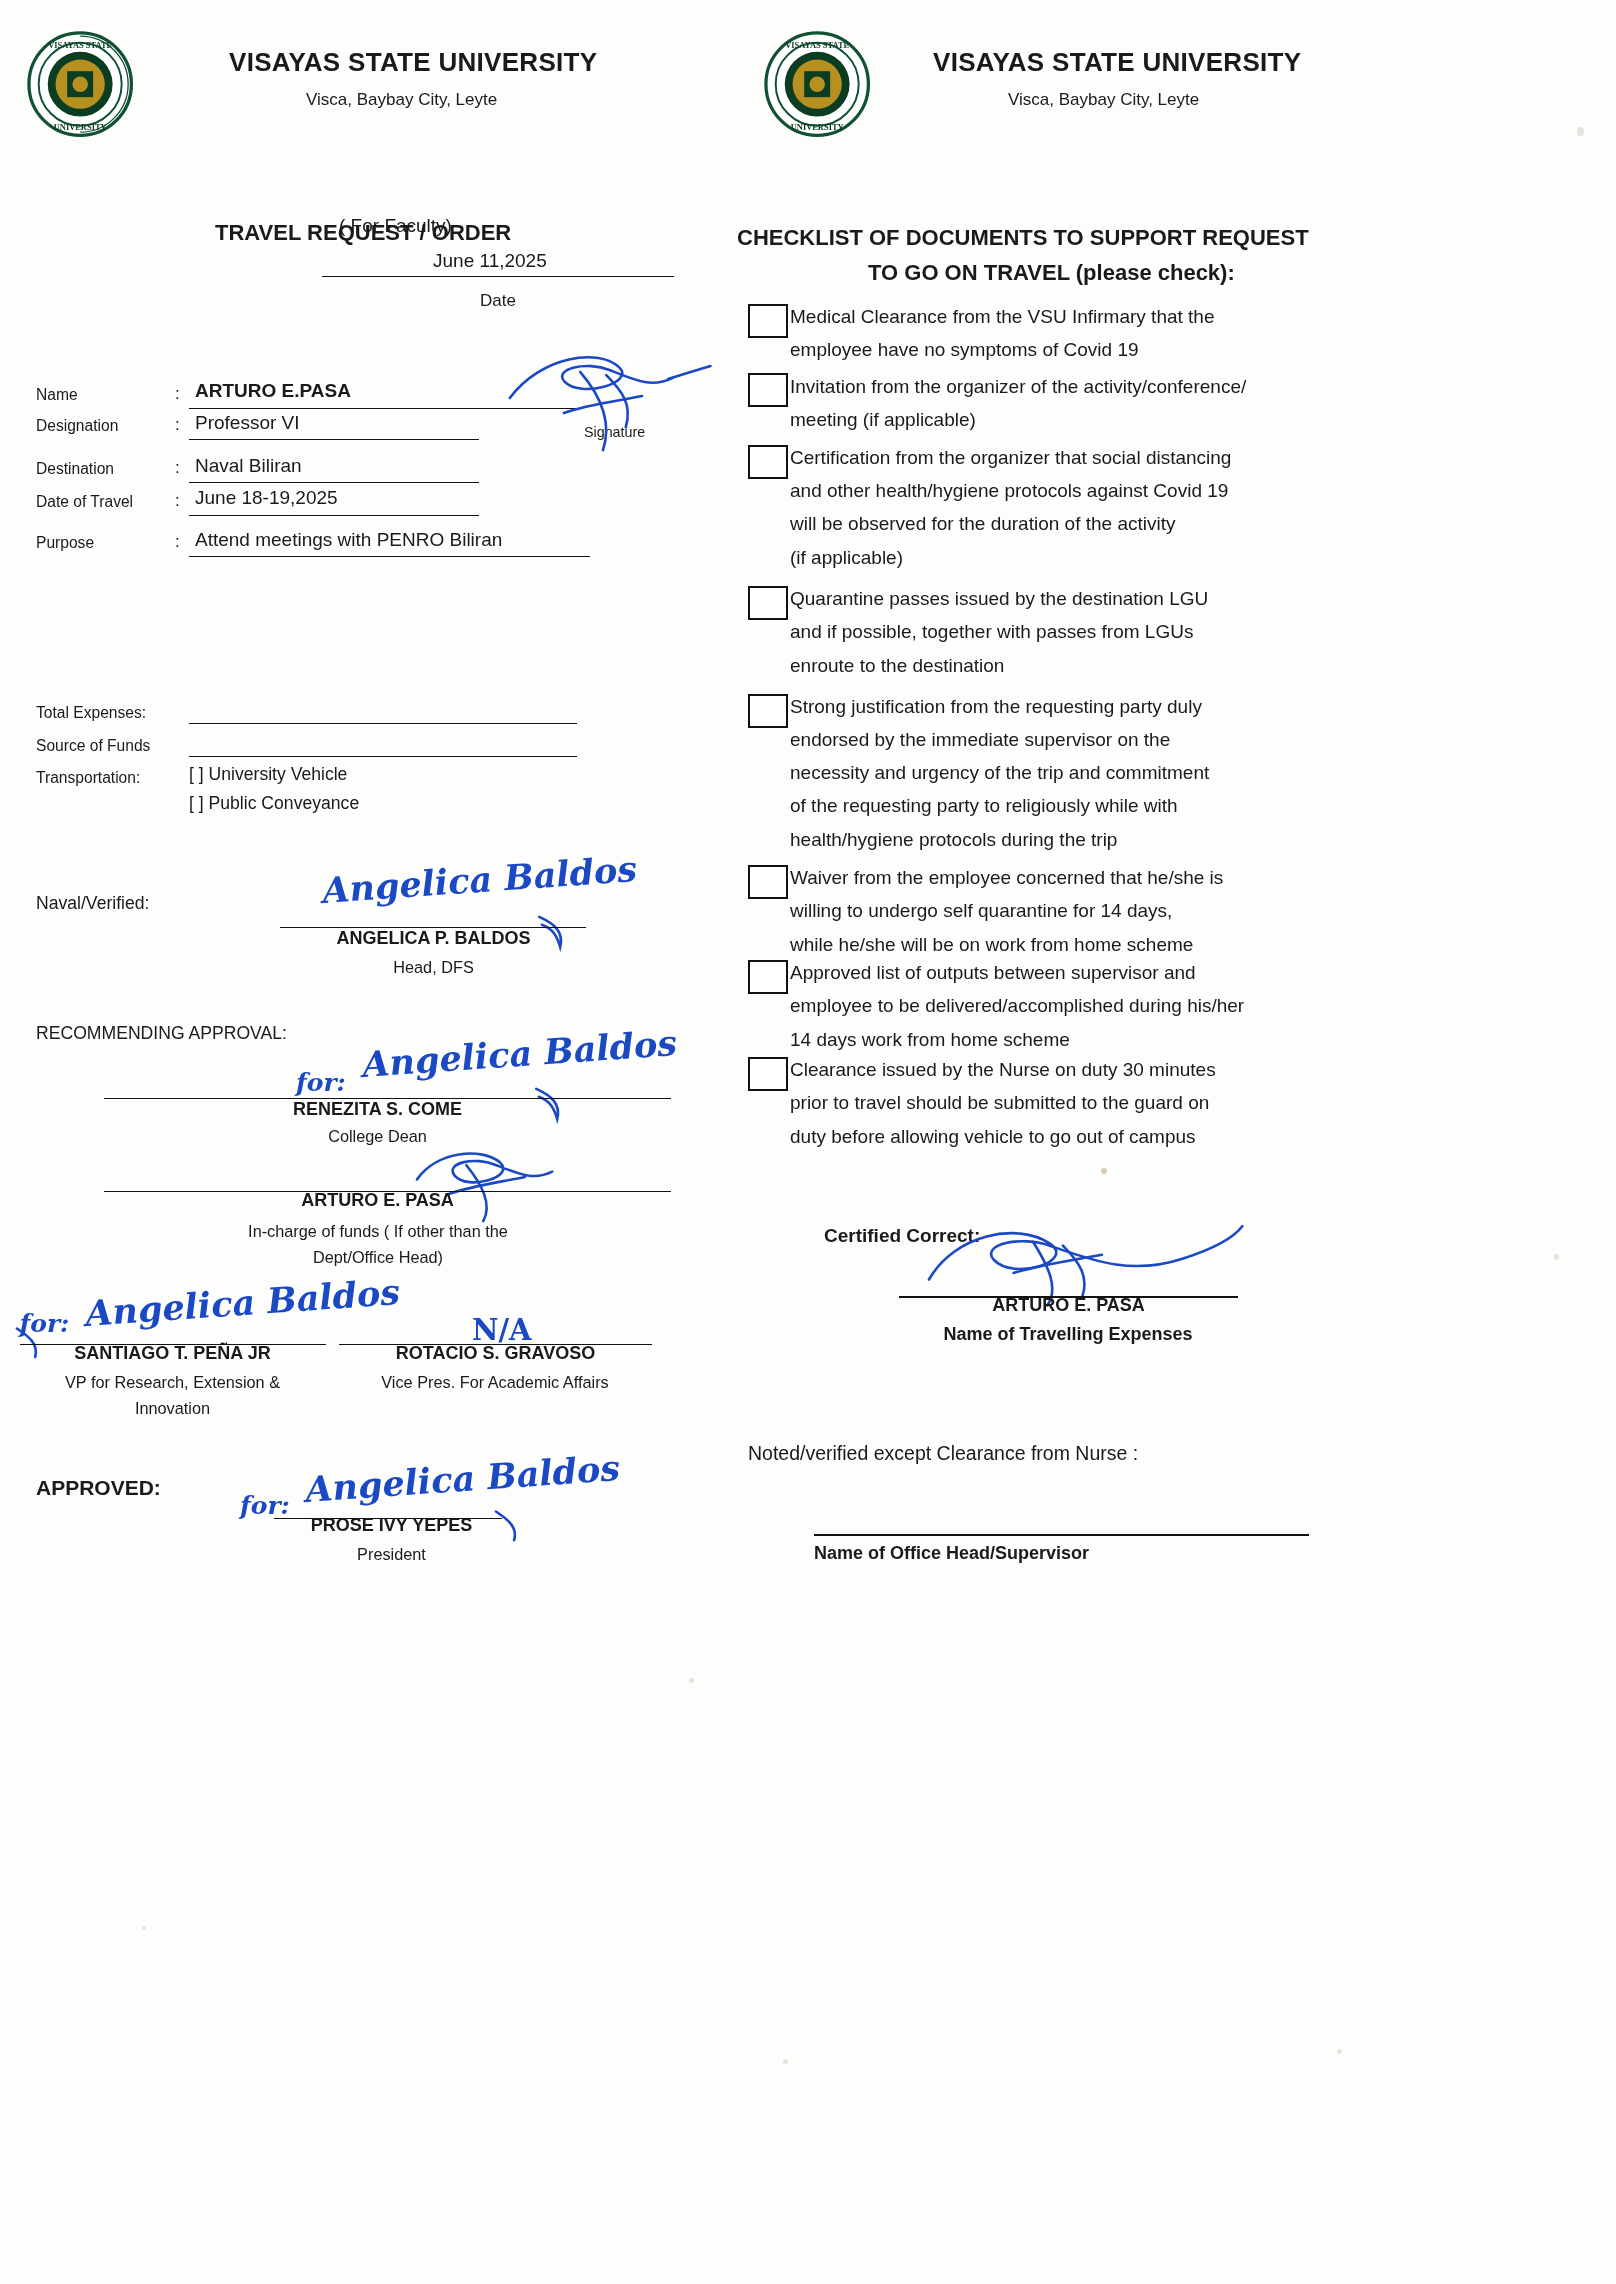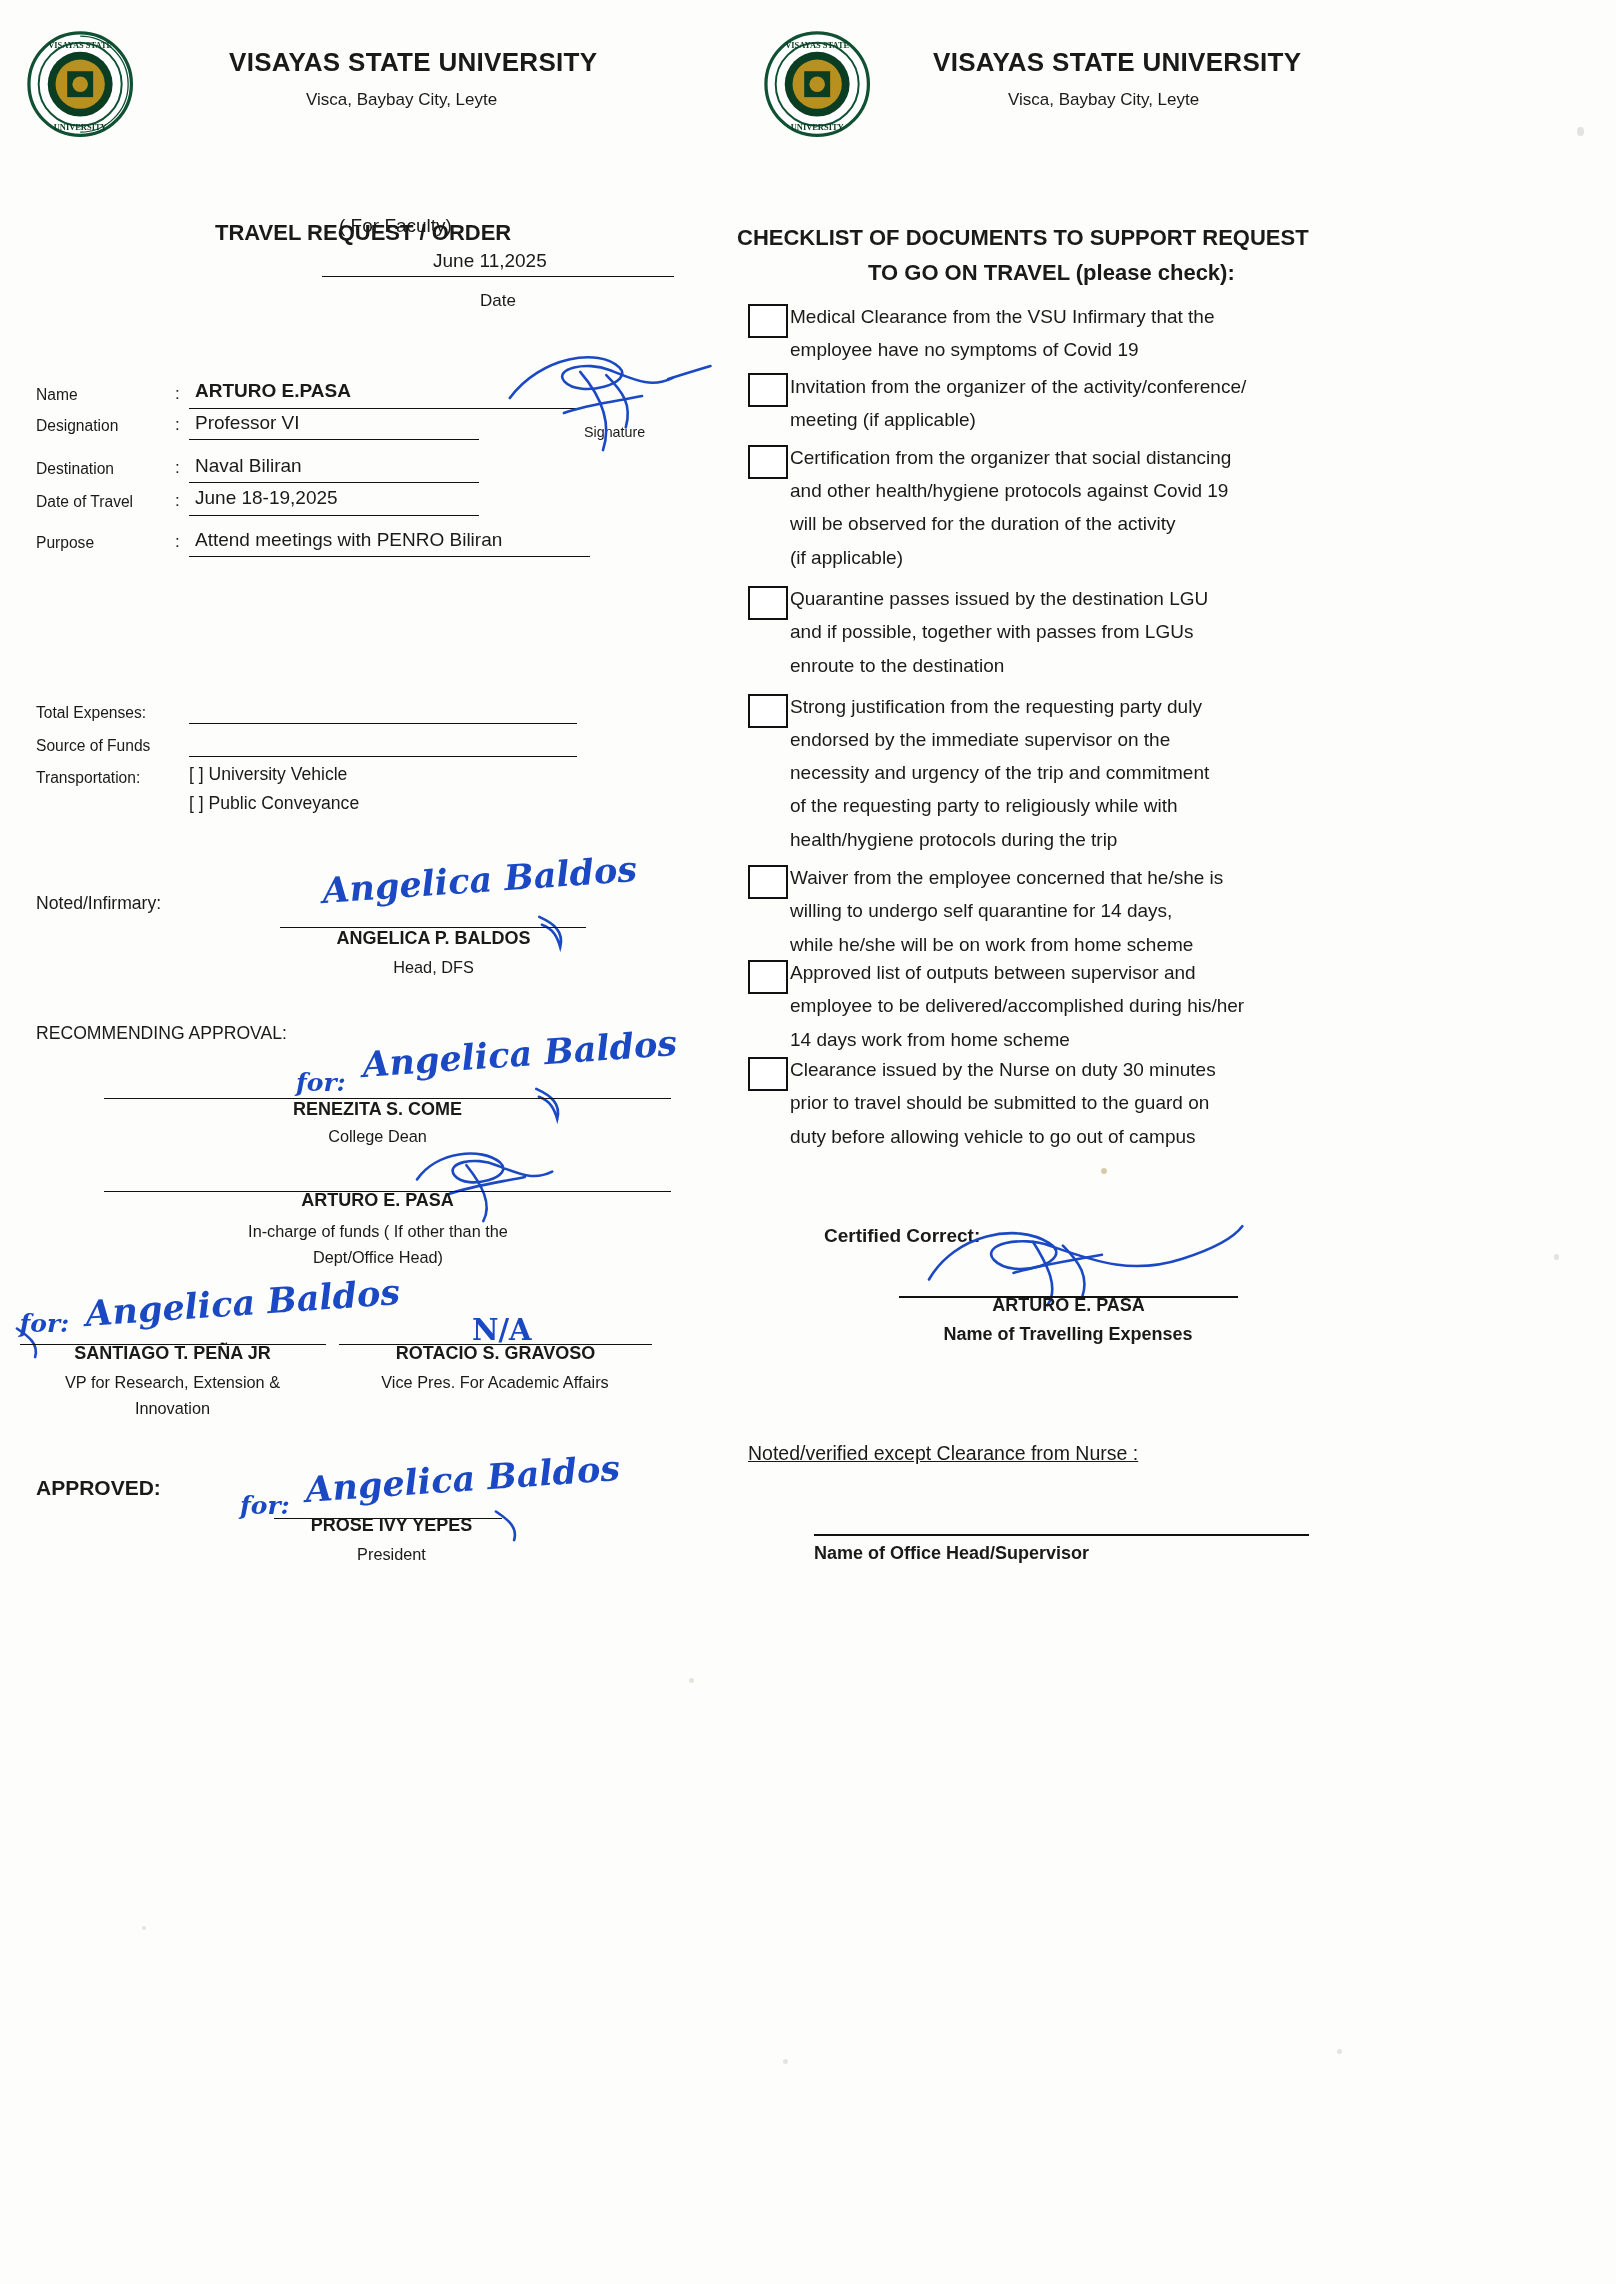--- a/index.html
+++ b/index.html
@@ -108,21 +108,20 @@
     background: #fff;
   }
   .chk-line {
     position: absolute;
     font-size: 19px;
     white-space: nowrap;
   }
   .underlined {
     position: absolute;
     font-size: 18px;
-    text-decoration: underline;
     font-weight: bold;
   }
 </style>
 </head>
 <body>
 
 <div class="page">
 
   <div class="speckle" style="left:1577px;top:127px;width:6.5px;height:9px;"></div>
   <div class="speckle" style="left:1554px;top:1254px;width:4.6px;height:5.9px;"></div>
@@ -196,21 +195,21 @@
   <div class="field-label" style="left:36px;top:704px;">Total Expenses:</div>
   <div class="rule" style="left:189px;top:723px;width:388px;"></div>
 
   <div class="field-label" style="left:36px;top:737px;">Source of Funds</div>
   <div class="rule" style="left:189px;top:756px;width:388px;"></div>
 
   <div class="field-label" style="left:36px;top:769px;">Transportation:</div>
   <div class="field-value" style="left:189px;top:764px;font-size:17.6px;">[ ] University Vehicle</div>
   <div class="field-value" style="left:189px;top:793px;font-size:17.6px;">[ ] Public Conveyance</div>
 
-  <div class="sect-label" style="left:36px;top:893px;">Noted/Infirmary:</div>
+  <div class="sect-label" style="left:36px;top:893px;">Naval/Verified:</div>
   <div class="ink" style="left:322px;top:859px;font-size:35px;transform:rotate(-4deg);">Angelica Baldos</div>
   <svg class="ink-svg" style="left:534px;top:909px;" width="59" height="46" viewBox="0 0 90 70">
     <path d="M8 12 C 30 22, 46 34, 40 58 C 36 44, 30 30, 12 24" fill="none" stroke="#1b49c4" stroke-width="4" stroke-linecap="round"></path>
   </svg>
   <div class="rule" style="left:280px;top:927px;width:306px;"></div>
   <div class="sig-name" style="left:261px;top:928px;width:345px;">ANGELICA P. BALDOS</div>
   <div class="small-note" style="left:261px;top:958px;width:345px;">Head, DFS</div>
 
   <div class="sect-label" style="left:36px;top:1023px;">RECOMMENDING APPROVAL:</div>
   <div class="ink" style="left:296px;top:1068px;font-size:25px;">for:</div>

